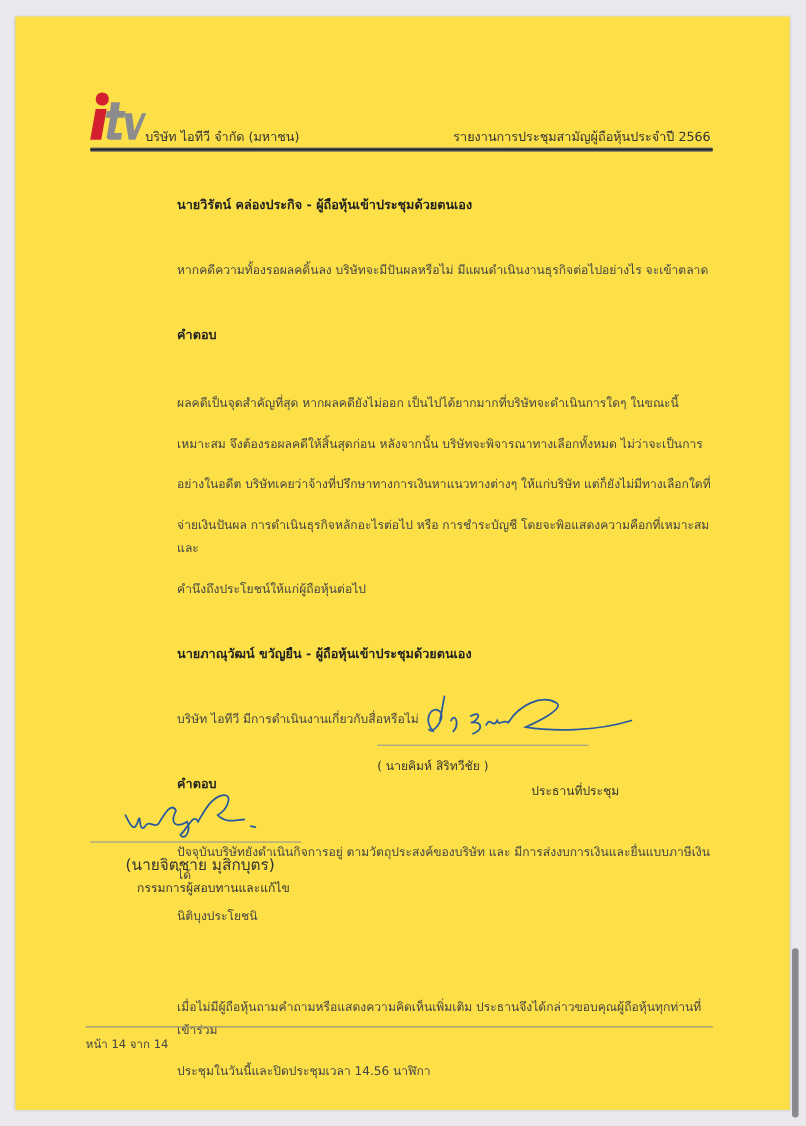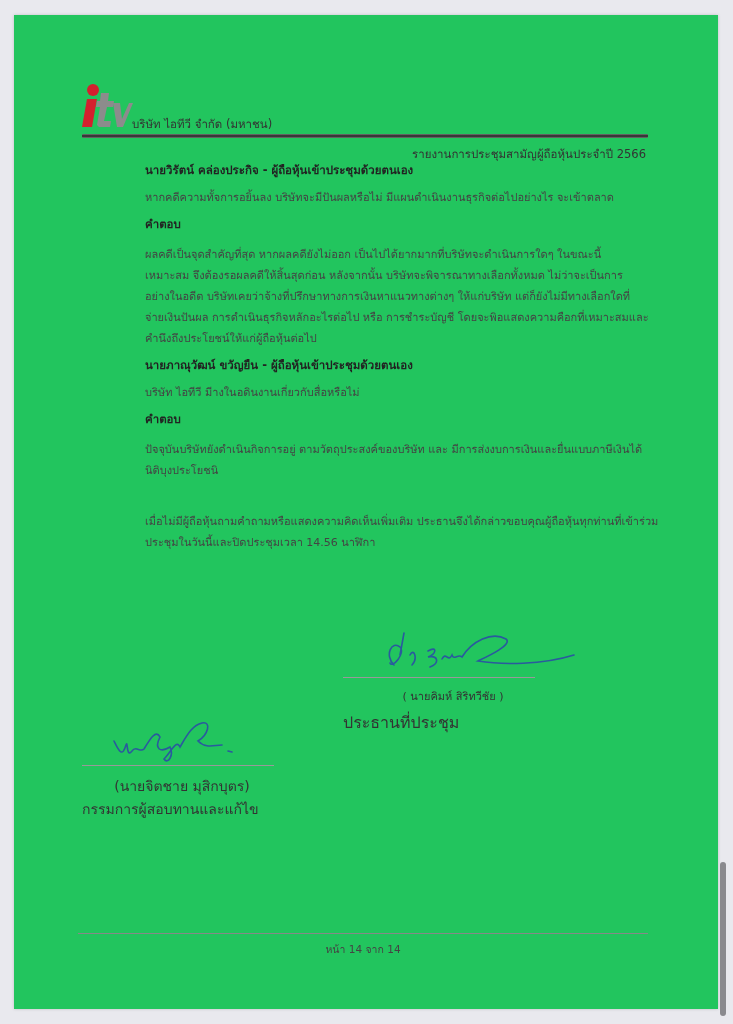--- a/index.html
+++ b/index.html
@@ -4,55 +4,55 @@
 <style>
   html, body { margin:0; padding:0; }
   body {
     width:733px; height:1024px; overflow:hidden;
     background:#e9e9ee;
     font-family:"DejaVu Sans", sans-serif;
     position:relative;
   }
   .page {
     position:absolute; left:14px; top:15px; width:704px; height:994px;
-    background:#22c55e;
+    background:#fde047;
     box-shadow:0 0 3px rgba(0,0,0,0.18);
   }
   .abs { position:absolute; }
   .logo { left:67px; top:68px; width:52px; height:46px; }
   .company {
     left:118px; top:100px; font-size:11.5px; color:#333; white-space:nowrap;
   }
   .report-title {
-    right:72px; top:100px; font-size:11.5px; color:#333; white-space:nowrap; text-align:right;margin-top:30px;
+    right:72px; top:100px; font-size:11.5px; color:#333; white-space:nowrap; text-align:right;
   }
   .header-rule {
     left:68px; top:119px; width:566px; height:4px;
     background:linear-gradient(#777,#222,#777);
     border-radius:1px;
   }
   .content {
     left:131px; top:145px; width:520px;
     font-size:11px; color:#444; line-height:21px;
   }
   .content .heading { font-weight:bold; color:#222; font-size:11.5px; }
-  .content p { margin:0; }
+  .content p { margin:16px; }
   .gap-s { height:6px; }
   .gap-m { height:9px; }
   .gap-l { height:30px; }
   .sig1 { left:368px; top:610px; width:200px; height:50px; }
   .sig1-line { left:329px; top:662px; width:192px; height:1px; background:#999; }
-  .sig1-name { left:329px; top:672px; width:220px; font-size:11px; color:#333; text-align:center; }
-  .sig1-title { left:329px; top:695px; width:220px; font-size:16px; color:#333; text-align:left; }
+  .sig1-name { left:329px; top:672px; width:220px; font-size:11px; color:#333; text-align:left; }
+  .sig1-title { left:329px; top:695px; width:220px; font-size:11px; color:#333; text-align:right; }
   .sig2 { left:96px; top:700px; width:150px; height:50px; }
   .sig2-line { left:68px; top:750px; width:192px; height:1px; background:#999; }
   .sig2-name { left:68px; top:760px; width:200px; font-size:14px; color:#333; text-align:center; }
-  .sig2-title { left:68px; top:783px; width:200px; font-size:14px; color:#333; }
+  .sig2-title { left:80px; top:783px; width:200px; font-size:11px; color:#333; text-align:center; }
   .footer-rule { left:64px; top:918px; width:570px; height:1px; background:#888; }
-  .page-num { left:64px; top:926px; width:570px; text-align:center; font-size:10.5px; color:#444; }
+  .page-num { left:64px; top:926px; width:570px; text-align:left; font-size:10.5px; color:#444; }
   .scrollbar-thumb {
     position:absolute; left:720px; top:862px; width:6px; height:154px;
     background:#8a8a8e; border-radius:3px;
   }
 </style>
 </head>
 <body>
 
 <div class="page">
 
@@ -64,33 +64,33 @@
       <polygon points="32,20 39,20 41,36 48,20 52,20 42,44 36,44" fill="#8c8c8c"></polygon>
     </svg>
   </div>
   <div class="abs company">บริษัท ไอทีวี จำกัด (มหาชน)</div>
   <div class="abs report-title">รายงานการประชุมสามัญผู้ถือหุ้นประจำปี 2566</div>
   <div class="abs header-rule"></div>
 
   <div class="abs content">
     <p class="heading">นายวิรัตน์ คล่องประกิจ - ผู้ถือหุ้นเข้าประชุมด้วยตนเอง</p>
     <div class="gap-s"></div>
-    <p>หากคดีความทั้จการอยิ้นลง บริษัทจะมีปันผลหรือไม่ มีแผนดำเนินงานธุรกิจต่อไปอย่างไร จะเข้าตลาด</p>
+    <p>หากคดีความทั้องรอผลคดิ้นลง บริษัทจะมีปันผลหรือไม่ มีแผนดำเนินงานธุรกิจต่อไปอย่างไร จะเข้าตลาด</p>
     <div class="gap-s"></div>
     <p class="heading">คำตอบ</p>
     <div class="gap-m"></div>
     <p>ผลคดีเป็นจุดสำคัญที่สุด หากผลคดียังไม่ออก เป็นไปได้ยากมากที่บริษัทจะดำเนินการใดๆ ในขณะนี้</p>
     <p>เหมาะสม จึงต้องรอผลคดีให้สิ้นสุดก่อน หลังจากนั้น บริษัทจะพิจารณาทางเลือกทั้งหมด ไม่ว่าจะเป็นการ</p>
     <p>อย่างในอดีต บริษัทเคยว่าจ้างที่ปรึกษาทางการเงินหาแนวทางต่างๆ ให้แก่บริษัท แต่ก็ยังไม่มีทางเลือกใดที่</p>
     <p>จ่ายเงินปันผล การดำเนินธุรกิจหลักอะไรต่อไป หรือ การชำระบัญชี โดยจะพิอแสดงความคือกที่เหมาะสมและ</p>
     <p>คำนึงถึงประโยชน์ให้แก่ผู้ถือหุ้นต่อไป</p>
     <div class="gap-s"></div>
     <p class="heading">นายภาณุวัฒน์ ขวัญยืน - ผู้ถือหุ้นเข้าประชุมด้วยตนเอง</p>
     <div class="gap-s"></div>
-    <p>บริษัท ไอทีวี มีางในอดินงานเกี่ยวกับสื่อหรือไม่</p>
+    <p>บริษัท ไอทีวี มีการดำเนินงานเกี่ยวกับสื่อหรือไม่</p>
     <div class="gap-s"></div>
     <p class="heading">คำตอบ</p>
     <div class="gap-m"></div>
     <p>ปัจจุบันบริษัทยังดำเนินกิจการอยู่ ตามวัตถุประสงค์ของบริษัท และ มีการส่งงบการเงินและยื่นแบบภาษีเงินได้</p>
     <p>นิติบุงประโยชนิ</p>
     <div class="gap-l"></div>
     <p>เมื่อไม่มีผู้ถือหุ้นถามคำถามหรือแสดงความคิดเห็นเพิ่มเติม ประธานจึงได้กล่าวขอบคุณผู้ถือหุ้นทุกท่านที่เข้าร่วม</p>
     <p>ประชุมในวันนี้และปิดประชุมเวลา 14.56 นาฬิกา</p>
   </div>
 

